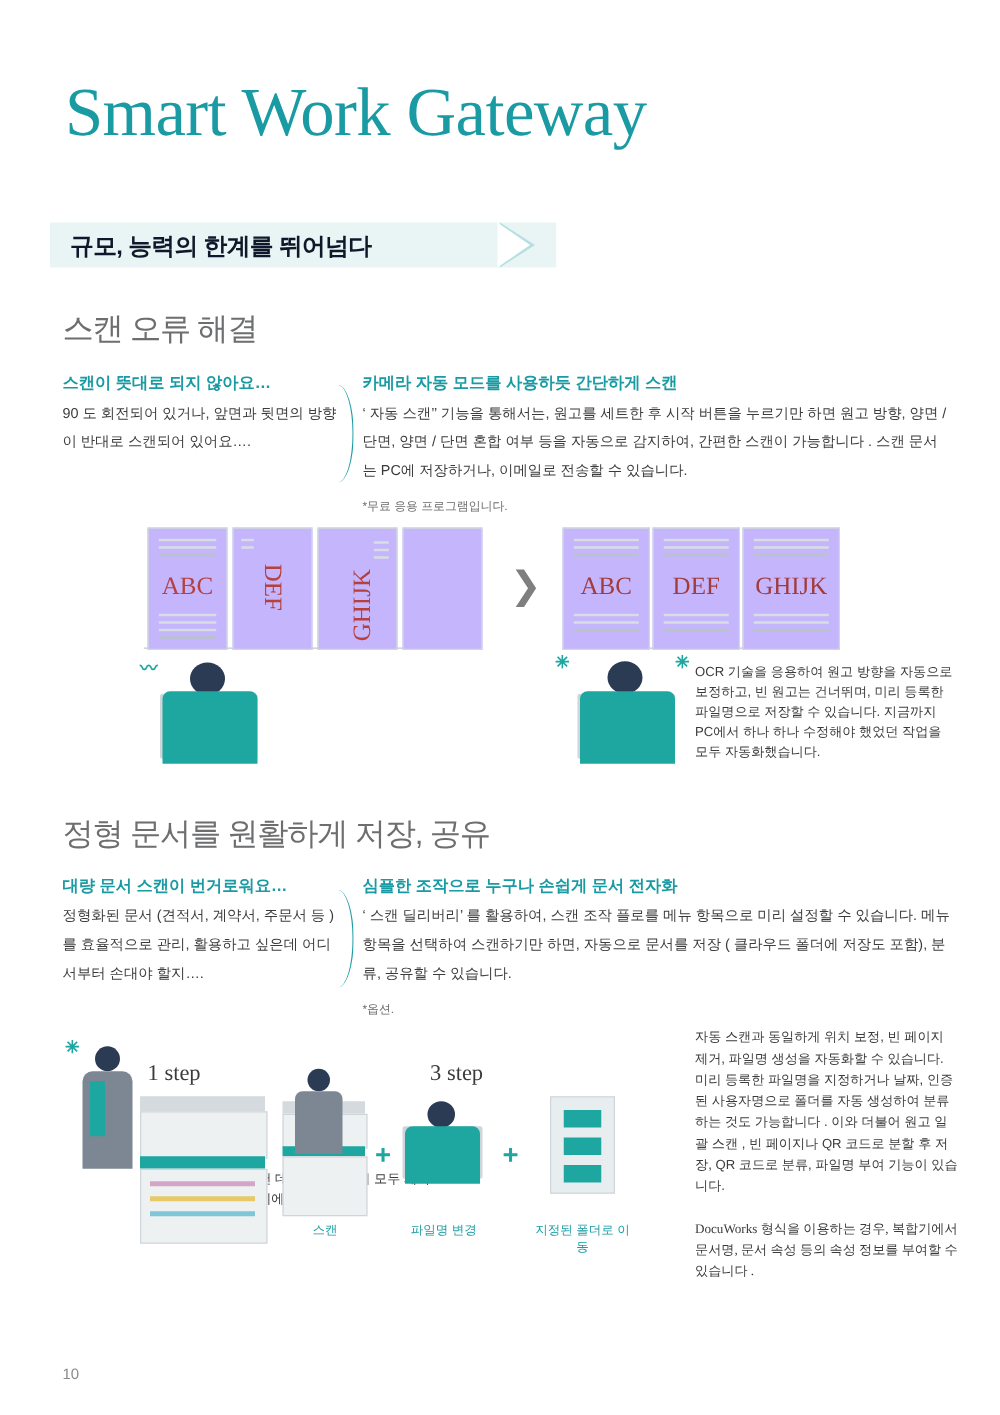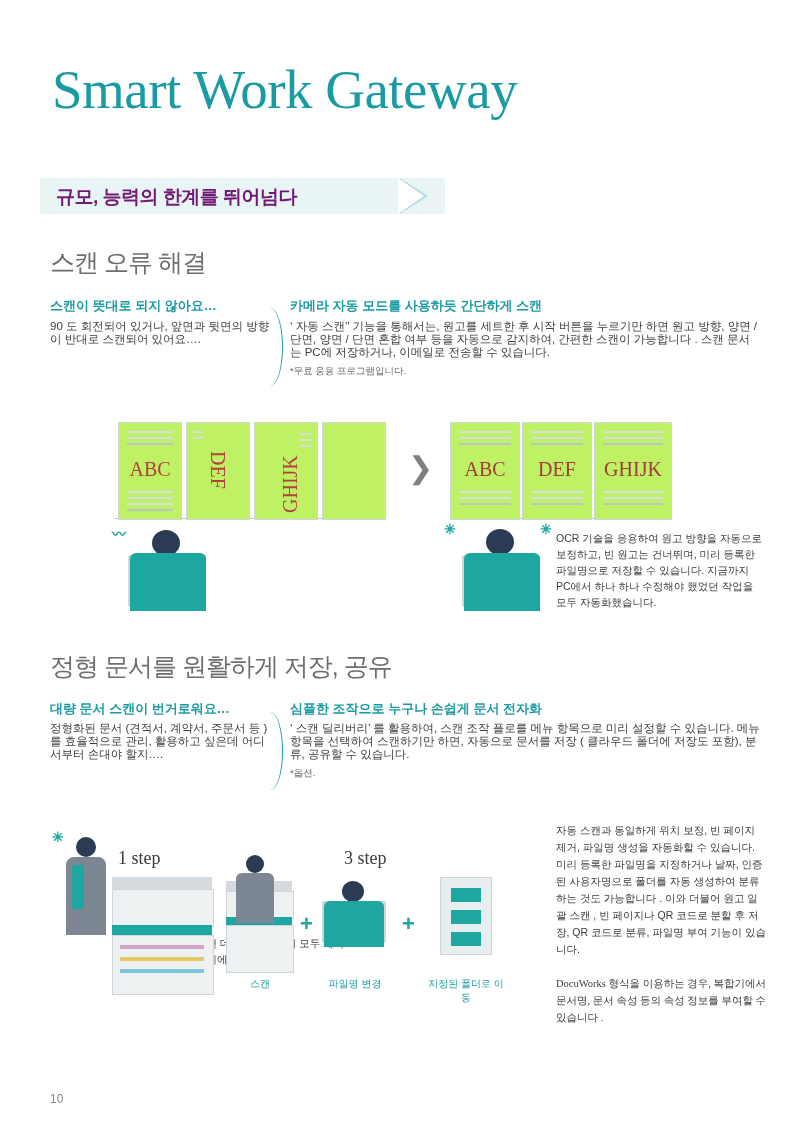--- a/index.html
+++ b/index.html
@@ -25,21 +25,21 @@
     font-size:16px;color:#7a7a7a;letter-spacing:0px;
   }
 
   
   .banner{
     position:absolute;left:40px;top:178px;width:405px;height:36px;
     background:#e9f4f5;
   }
   .banner-text{
     position:absolute;left:56px;top:184px;
-    font-size:19px;color:#701a75;font-weight:bold;letter-spacing:-0.5px;
+    font-size:19px;color:#0f172a;font-weight:bold;letter-spacing:-0.5px;
   }
   .banner-arrow{
     position:absolute;left:400px;top:178px;width:0;height:0;
     border-left:28px solid #b5dfe2;
     border-top:18px solid transparent;
     border-bottom:18px solid transparent;
   }
   .banner-arrow2{
     position:absolute;left:398px;top:178px;width:0;height:0;
     border-left:26px solid #ffffff;
@@ -57,40 +57,40 @@
 
   .col-head{
     position:absolute;font-size:13px;font-weight:bold;color:#1a9ba4;white-space:nowrap;
   }
   .col-head.l1{left:50px;top:297px;}
   .col-head.r1{left:290px;top:297px;}
   .col-head.l2{left:50px;top:700px;}
   .col-head.r2{left:290px;top:700px;}
 
   .body-txt{
-    position:absolute;font-size:11.5px;color:#3b3b3b;line-height:13px;
+    position:absolute;font-size:11.5px;color:#3b3b3b;line-height:23px;
   }
   .body-txt.l1{left:50px;top:320px;width:220px;}
   .body-txt.r1{left:290px;top:320px;width:470px;}
   .body-txt.l2{left:50px;top:722px;width:220px;}
   .body-txt.r2{left:290px;top:722px;width:470px;}
   .note{font-size:9.5px;color:#6a6a6a;display:block;margin-top:5px;}
 
   .bracket{
     position:absolute;width:20px;height:78px;
     border-right:1.4px solid #1a9ba4;
     border-radius:0 60% 60% 0/0 50% 50% 0;
   }
   .bracket.one{left:262px;top:308px;}
   .bracket.two{left:262px;top:712px;}
 
   
   .ill1{position:absolute;left:0;top:405px;width:800px;height:235px;}
   .doc{
-    position:absolute;background:#bef264;border:1px solid #cfd8dc;
+    position:absolute;background:#c4b5fd;border:1px solid #cfd8dc;
   }
   .doc .lines{position:absolute;left:8px;right:8px;top:8px;}
   .ln{height:2px;background:#d7dee2;margin-bottom:4px;}
   .ln.dark{background:#b9c4c9;}
   .doc .abc{
     position:absolute;left:0;right:0;text-align:center;
     font-family:"Liberation Serif", serif;font-size:20px;color:#a33b3b;
   }
   .doc .abc.red{color:#b5403e;}
   .vert{

